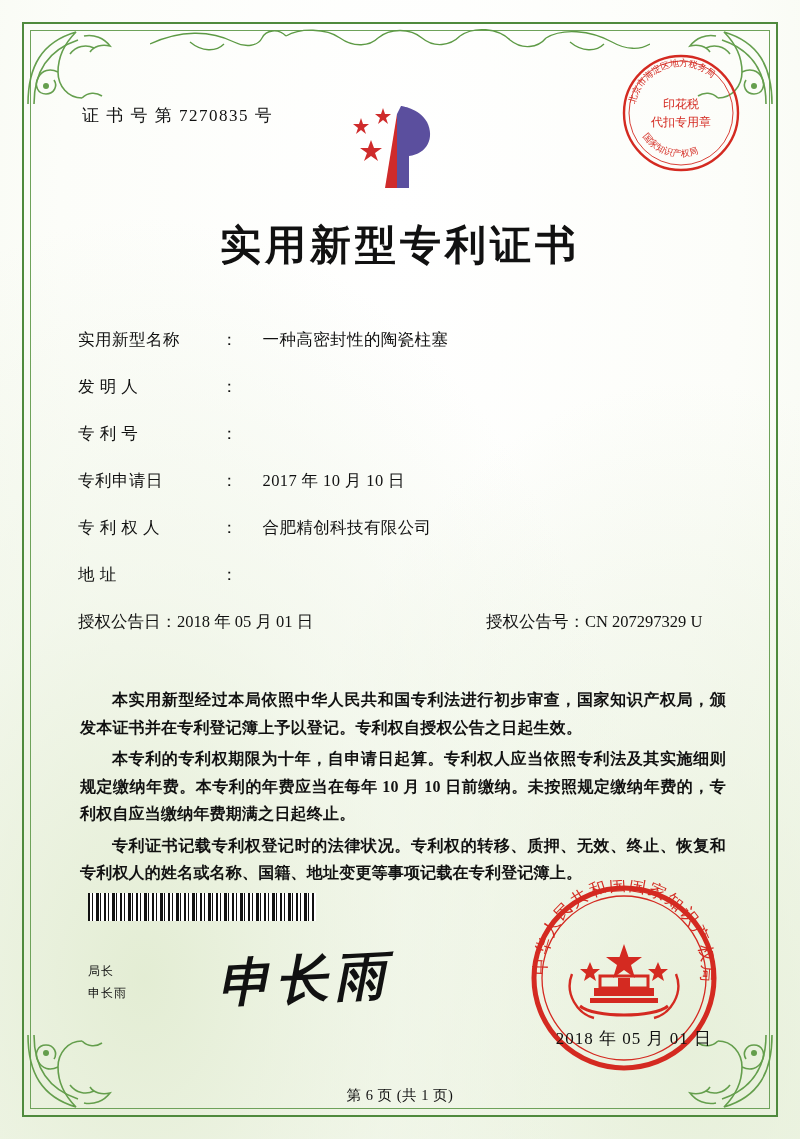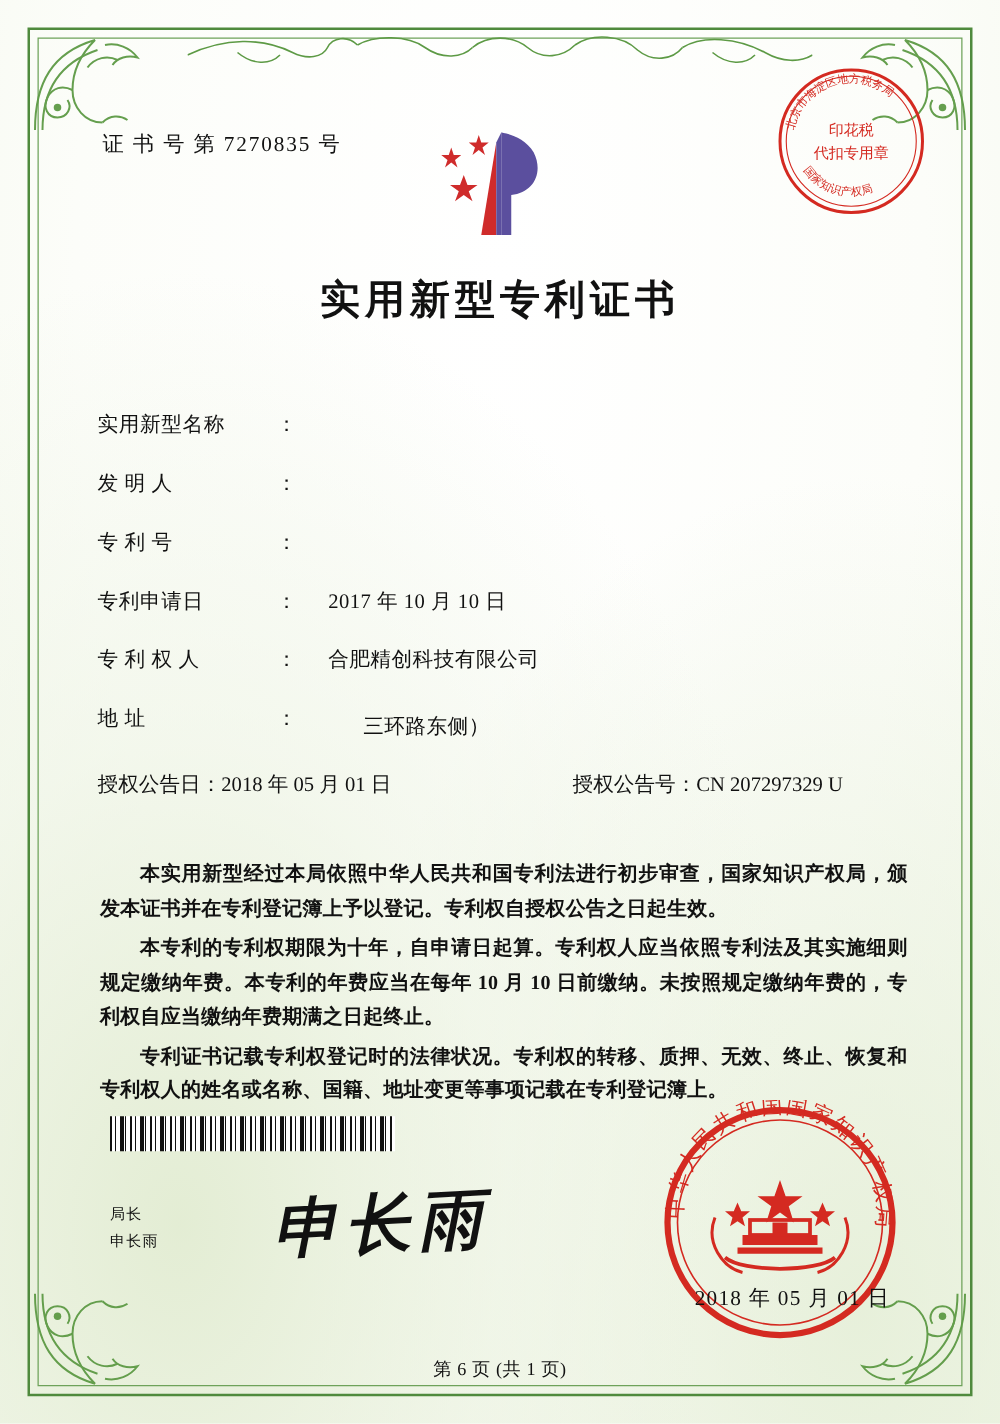--- a/index.html
+++ b/index.html
@@ -86,21 +86,21 @@
     width: 122px;
     height: 122px;
   }
   .stamp-tax svg { width: 100%; height: 100%; display: block; }
 
   .doc-title {
     position: absolute;
     left: 0; right: 0;
     top: 218px;
     text-align: center;
-    font-size: 32px;
+    font-size: 41px;
     font-weight: bold;
     letter-spacing: 4px;
     font-family: "DejaVu Serif", "Liberation Serif", serif;
   }
 
   
   .fields {
     position: absolute;
     left: 78px;
     top: 328px;
@@ -136,20 +136,21 @@
     display: block;
     margin-top: 6px;
     margin-left: 28px;
   }
 
   .row-two {
     display: flex;
     margin-top: 2px;
     margin-bottom: 12px;
     font-size: 16.5px;
+    gap: 28px;
   }
   .row-two .cell-a { width: 380px; flex: 0 0 380px; }
   .row-two .cell-b { flex: 1 1 auto; }
 
   
   .paragraphs {
     position: absolute;
     left: 80px;
     width: 646px;
     top: 686px;
@@ -329,20 +330,21 @@
     </svg>
   </div>
 
   <div class="doc-title">实用新型专利证书</div>
 
   <div class="fields">
 
     <div class="field">
       <span class="label">实用新型名称</span>
       <span class="colon">：</span>
+      <span class="value">一种高密封性的陶瓷柱塞</span>
     </div>
 
     <div class="field">
       <span class="label spread">发 明 人</span>
       <span class="colon">：</span>
     </div>
 
     <div class="field">
       <span class="label spread">专 利 号</span>
       <span class="colon">：</span>
@@ -357,21 +359,20 @@
     <div class="field">
       <span class="label spread">专 利 权 人</span>
       <span class="colon">：</span>
       <span class="value">合肥精创科技有限公司</span>
     </div>
 
     <div class="field">
       <span class="label spread">地 址</span>
       <span class="colon">：</span>
       <span class="value">
-        <span class="line2">三环路东侧）</span>
       </span>
     </div>
 
     <div class="row-two">
       <div class="cell-a">
         <span>授权公告日</span><span>：</span><span>2018 年 05 月 01 日</span>
       </div>
       <div class="cell-b">
         <span>授权公告号</span><span>：</span><span>CN 207297329 U</span>
       </div>

